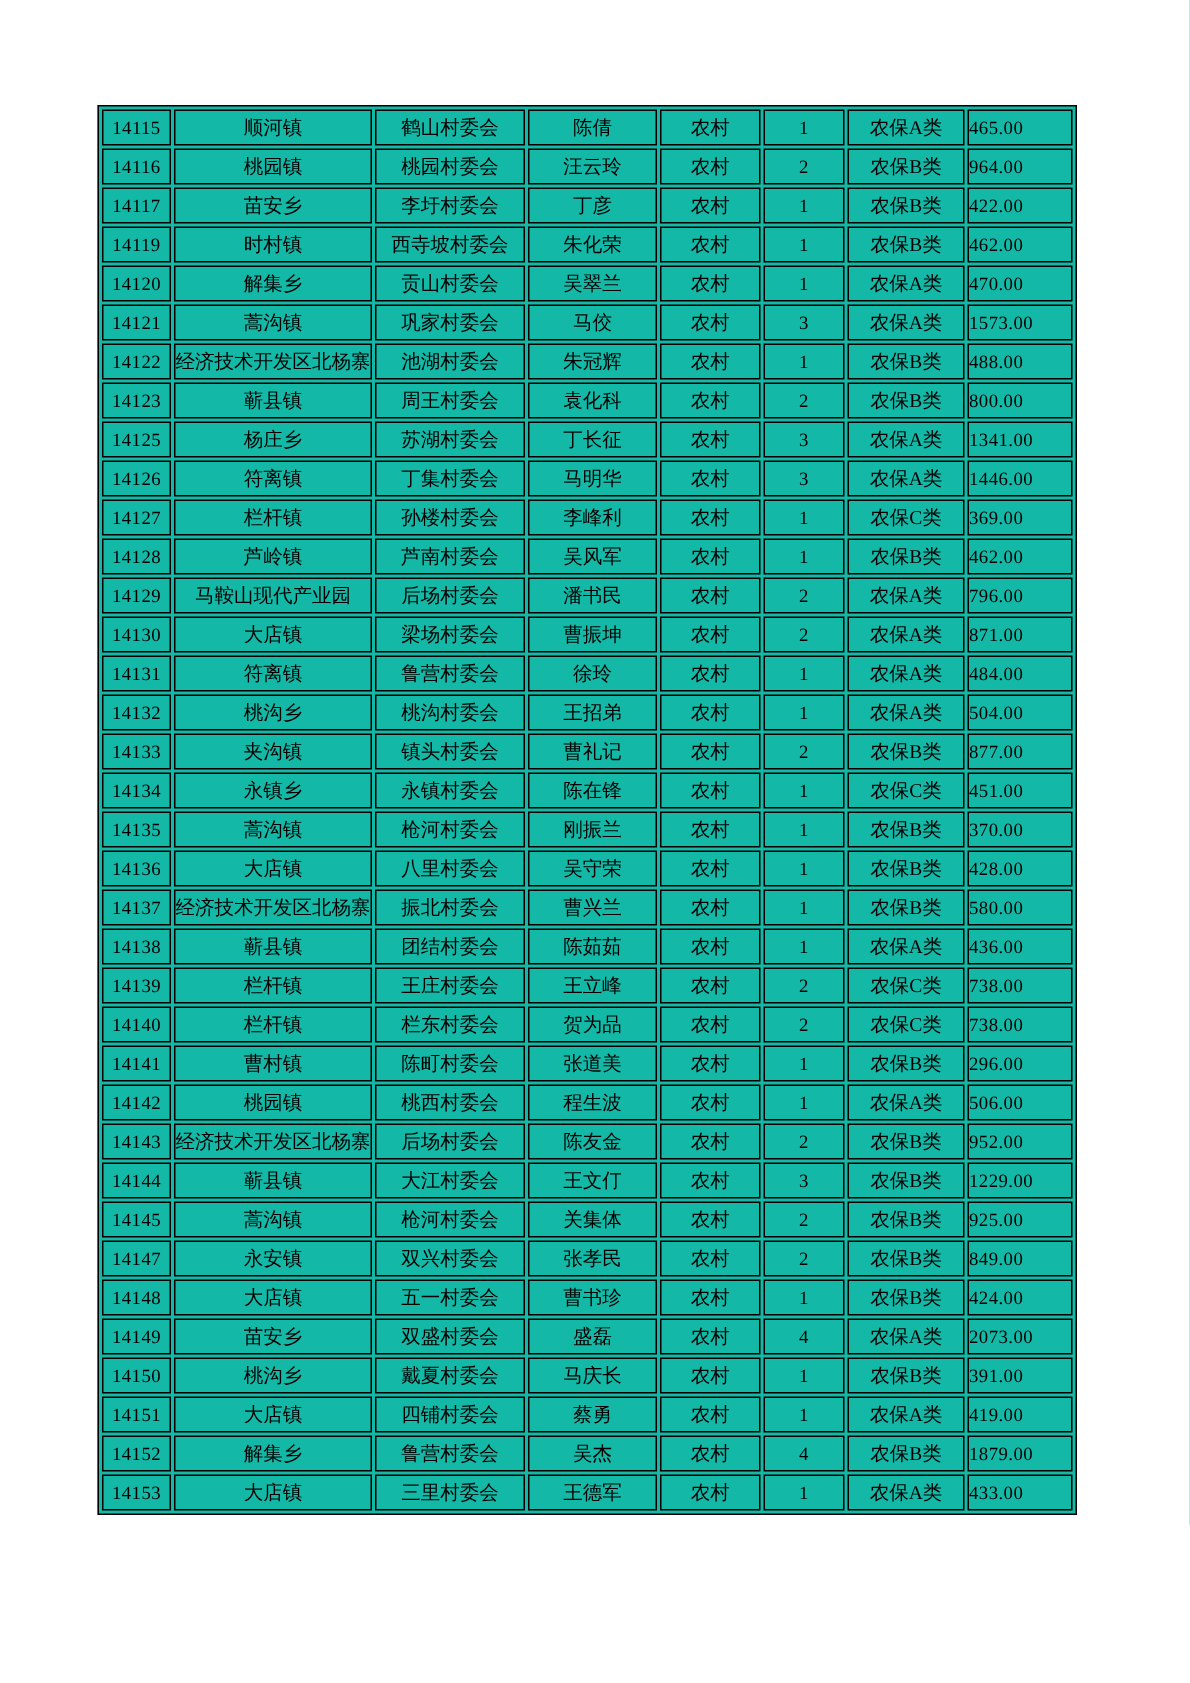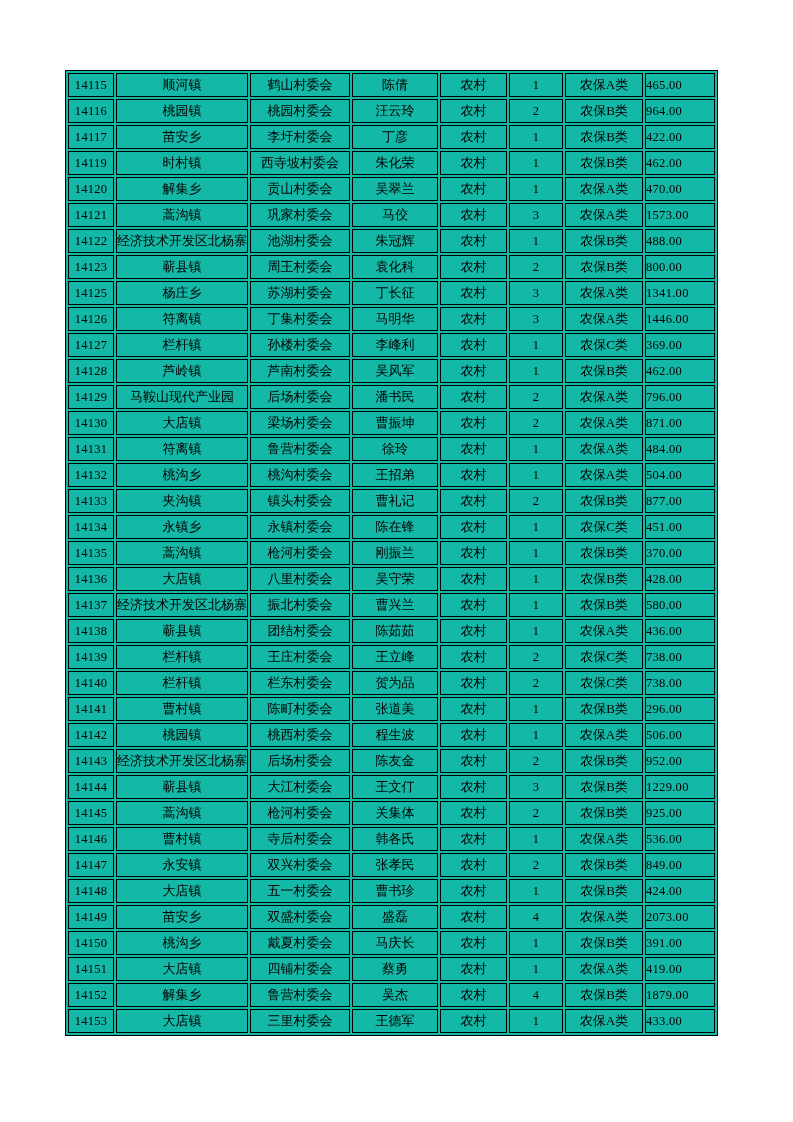--- a/index.html
+++ b/index.html
@@ -842,46 +842,20 @@
             <div class="cell num">2</div>
           </td>
     <td>
             <div class="cell">农保B类</div>
           </td>
     <td>
             <div class="cell num amount">925.00</div>
           </td>
   </tr>
 
-  <tr>
-    <td>
-            <div class="cell num">14146</div>
-          </td>
-    <td>
-            <div class="cell">曹村镇</div>
-          </td>
-    <td>
-            <div class="cell">寺后村委会</div>
-          </td>
-    <td>
-            <div class="cell">韩各氏</div>
-          </td>
-    <td>
-            <div class="cell">农村</div>
-          </td>
-    <td>
-            <div class="cell num">1</div>
-          </td>
-    <td>
-            <div class="cell">农保A类</div>
-          </td>
-    <td>
-            <div class="cell num amount">536.00</div>
-          </td>
-  </tr>
 
   <tr>
     <td>
             <div class="cell num">14147</div>
           </td>
     <td>
             <div class="cell">永安镇</div>
           </td>
     <td>
             <div class="cell">双兴村委会</div>

